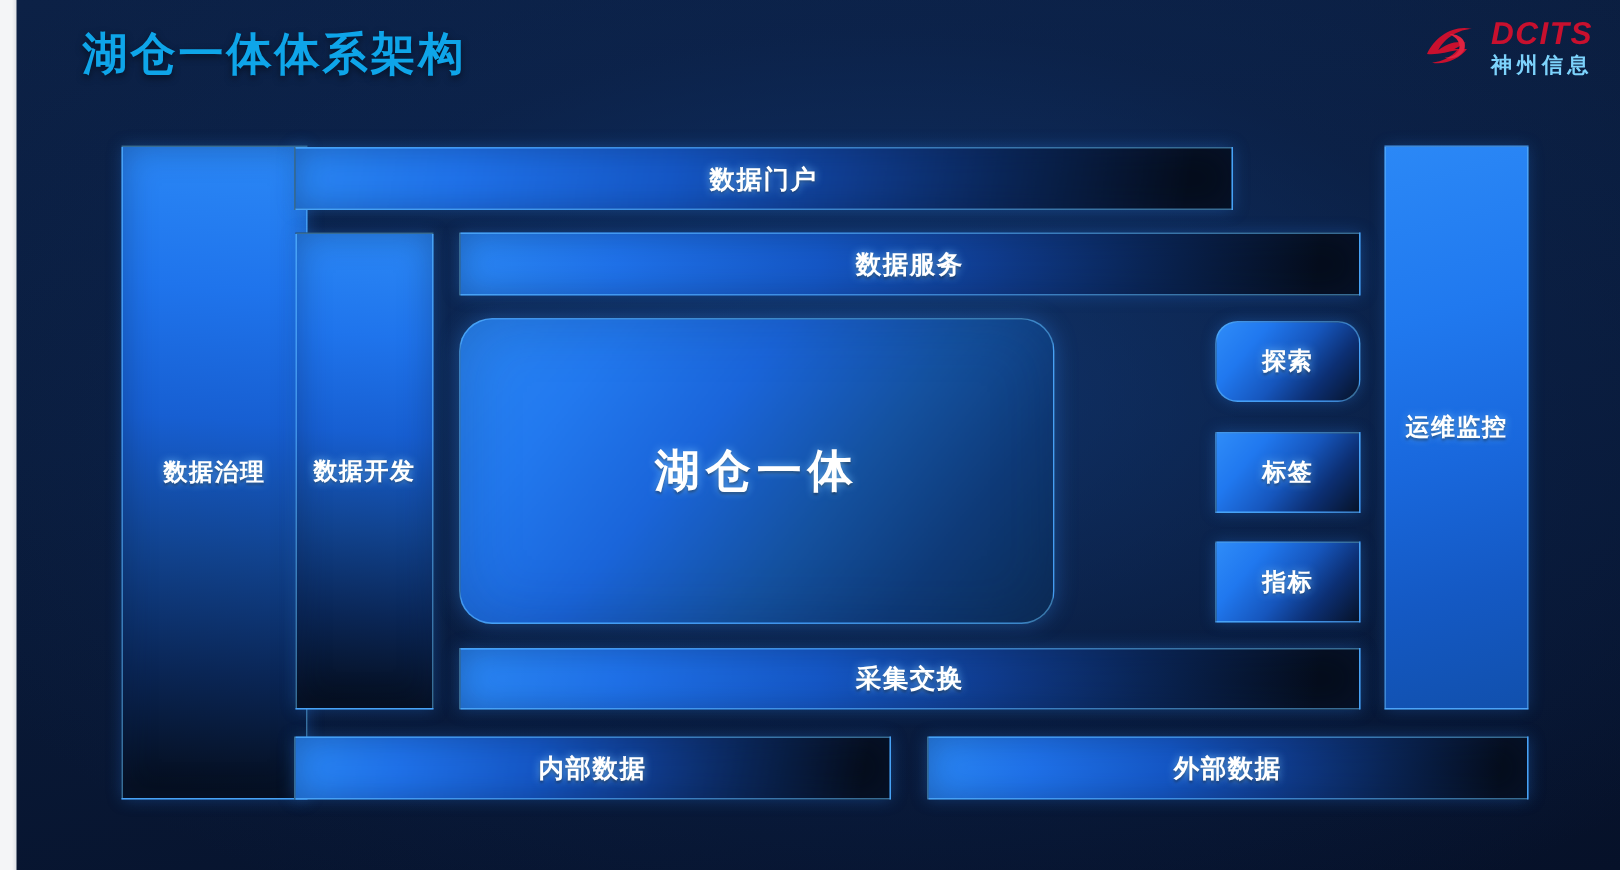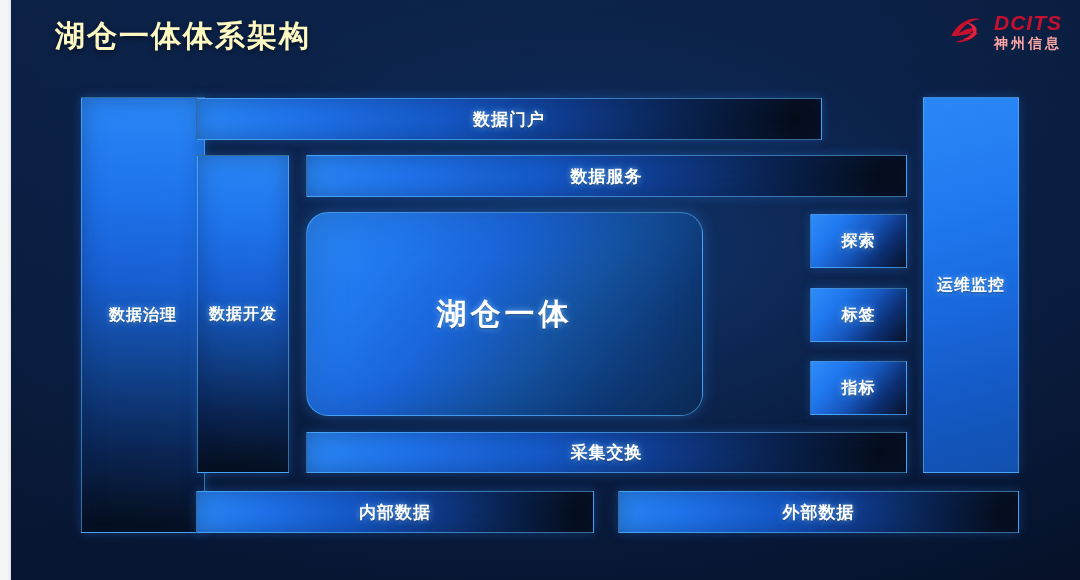--- a/index.html
+++ b/index.html
@@ -113,21 +113,21 @@
     font-size: 16px;
     border-color: rgba(110,192,250,0.5);
   }
   
   .title {
     position: absolute;
     left: 55px;
     top: 16px;
     font-size: 30px;
     font-weight: bold;
-    color: #fef9c3;
+    color: #0ea5e9;
     letter-spacing: 2px;
     text-shadow: 0 2px 5px rgba(0,0,0,0.5);
     z-index: 20;
   }
   
   .logo {
     position: absolute;
     right: 18px;
     top: 10px;
     display: flex;
@@ -140,21 +140,21 @@
   .logo-en {
     font-size: 21px;
     font-weight: bold;
     font-style: italic;
     color: #c8102e;
     letter-spacing: 1px;
   }
   .logo-cn {
     font-size: 14px;
     font-weight: bold;
-    color: #fca5a5;
+    color: #7dd3fc;
     letter-spacing: 3px;
     margin-top: 3px;
   }
 </style>
 </head>
 <body>
 
 <div id="slide">
 
   <div class="gutter"></div>
@@ -188,21 +188,21 @@
   </div>
 
   <div class="box bar-h" style="left:306px; top:155px; width:601px; height:42px;">
     <span>数据服务</span>
   </div>
 
   <div class="box hero" style="left:306px; top:212px; width:397px; height:204px;border-radius:22px;">
     <span>湖仓一体</span>
   </div>
 
-  <div class="box chip" style="left:810px; top:214px; width:97px; height:54px;">
+  <div class="box chip" style="left:810px; top:214px; width:97px; height:54px;border-radius:15px;">
     <span>探索</span>
   </div>
 
   <div class="box chip" style="left:810px; top:288px; width:97px; height:54px;">
     <span>标签</span>
   </div>
 
   <div class="box chip" style="left:810px; top:361px; width:97px; height:54px;">
     <span>指标</span>
   </div>

